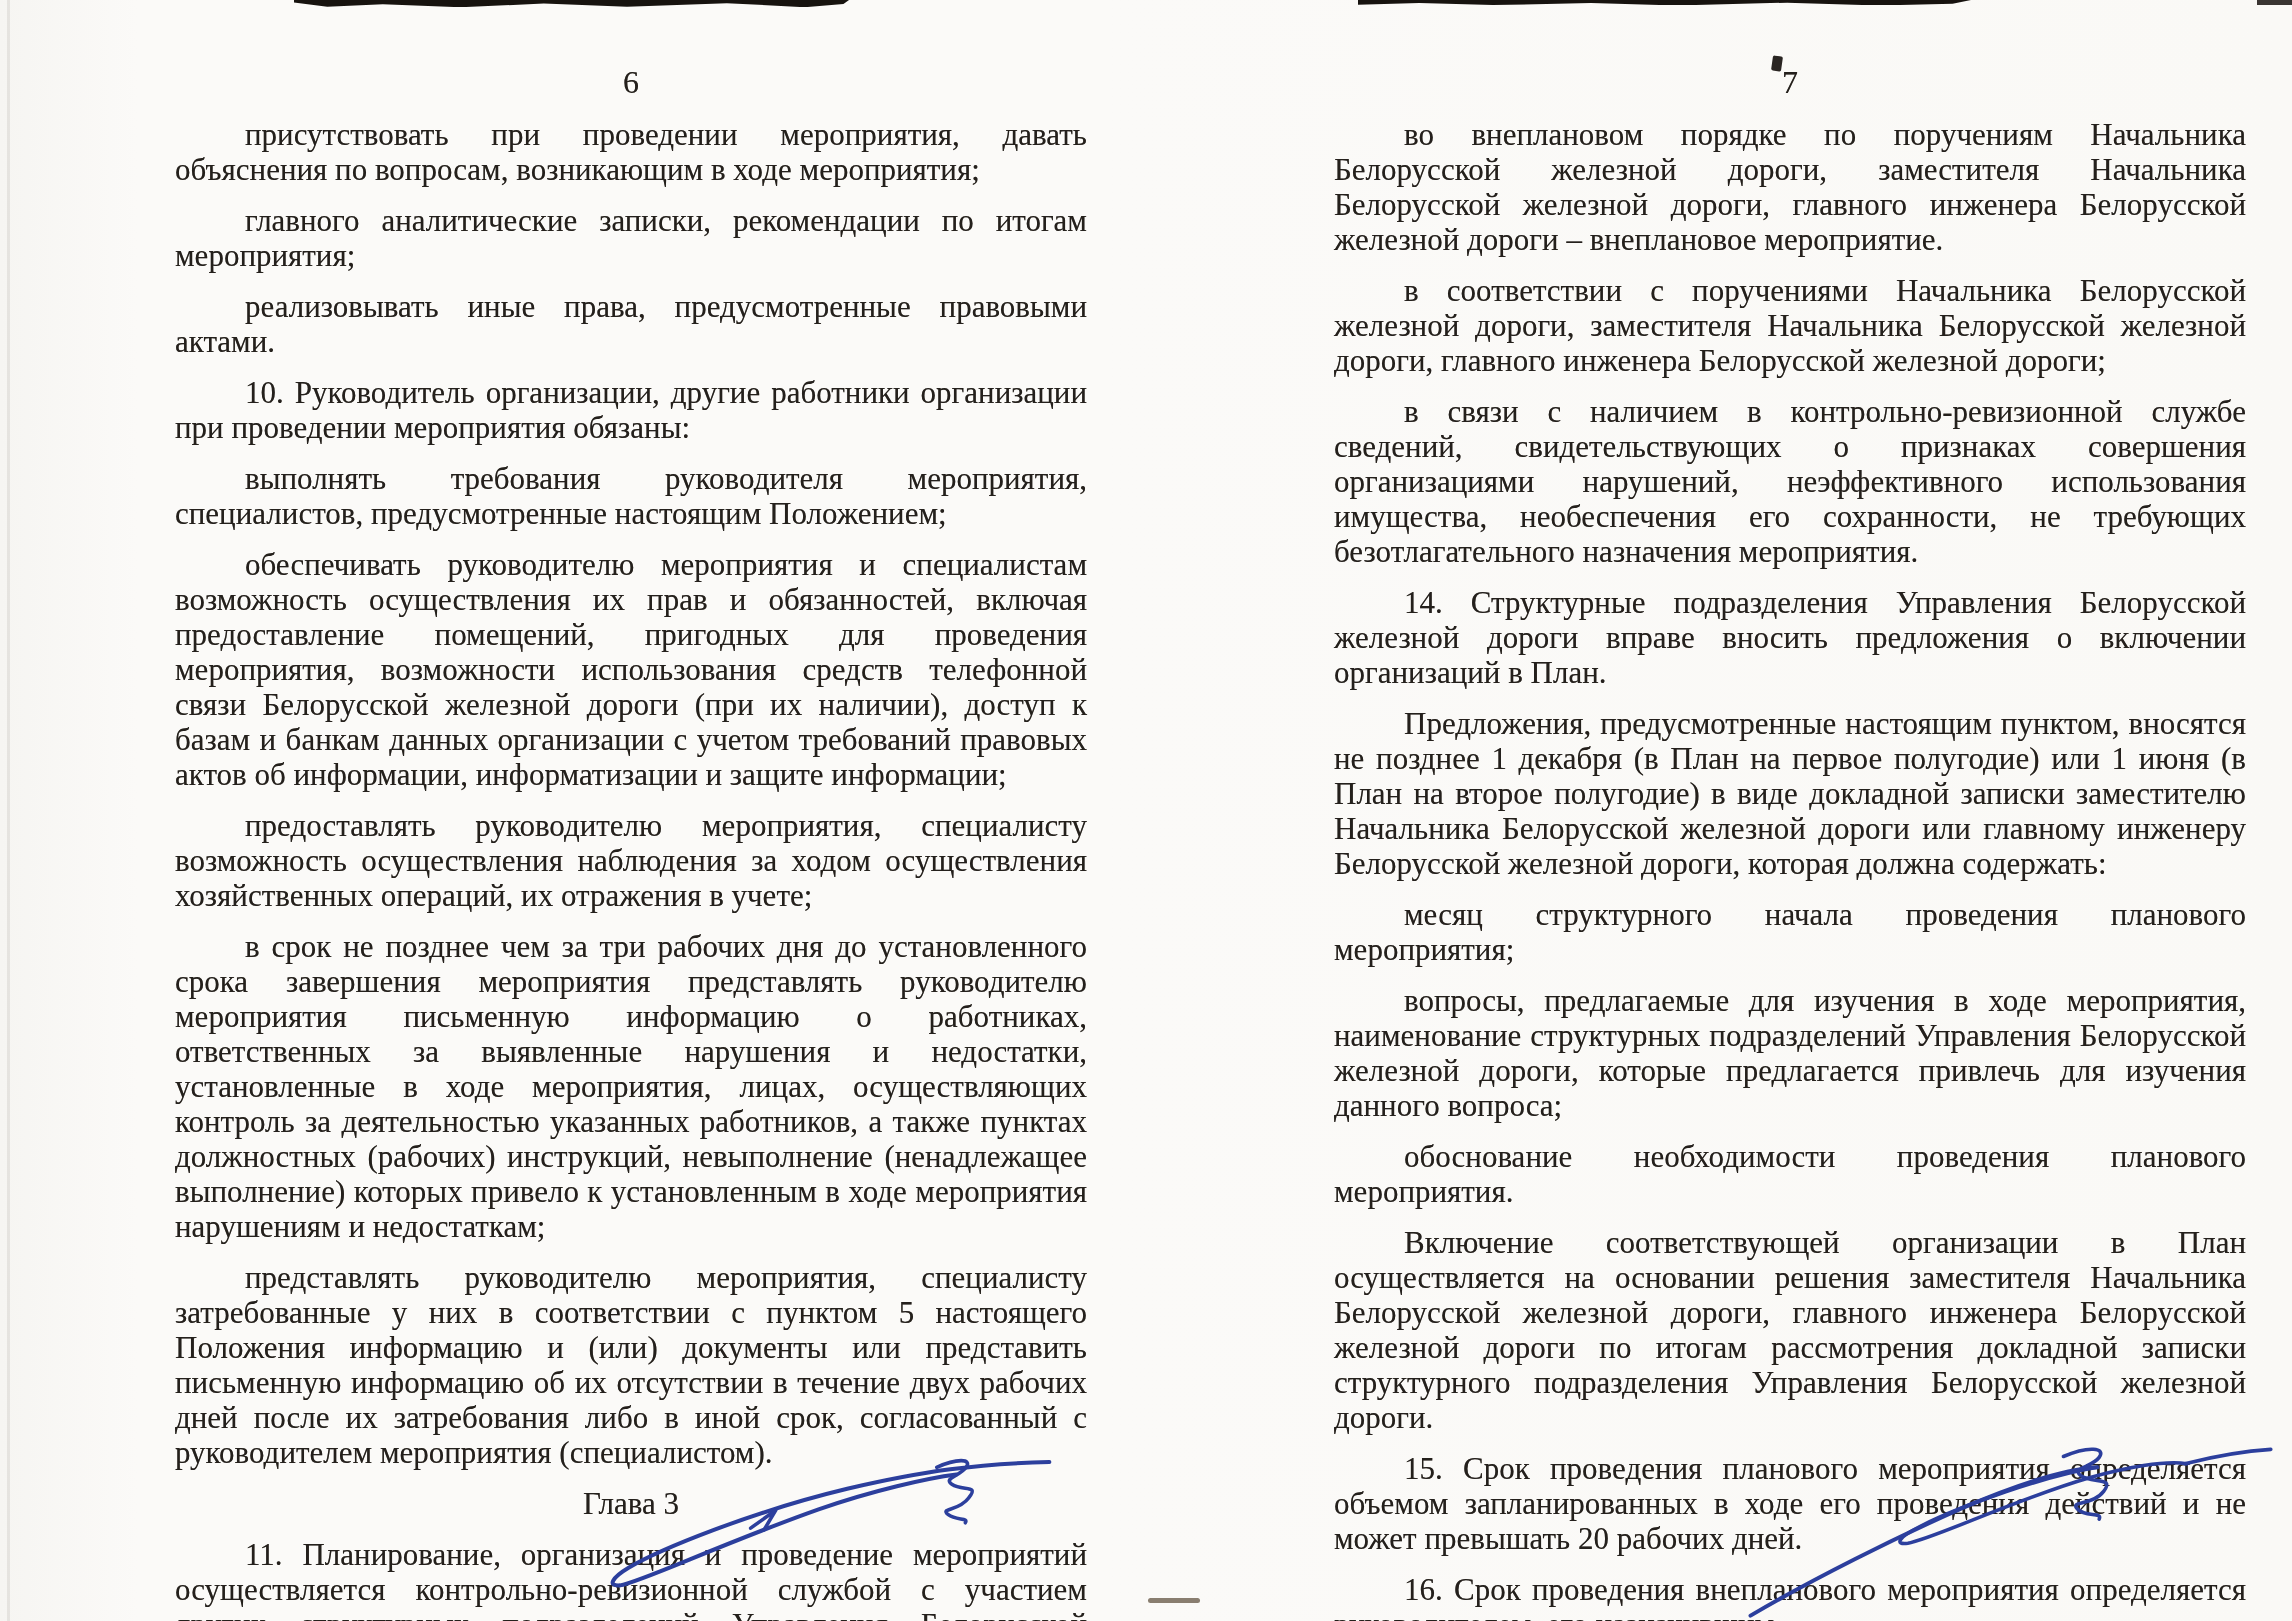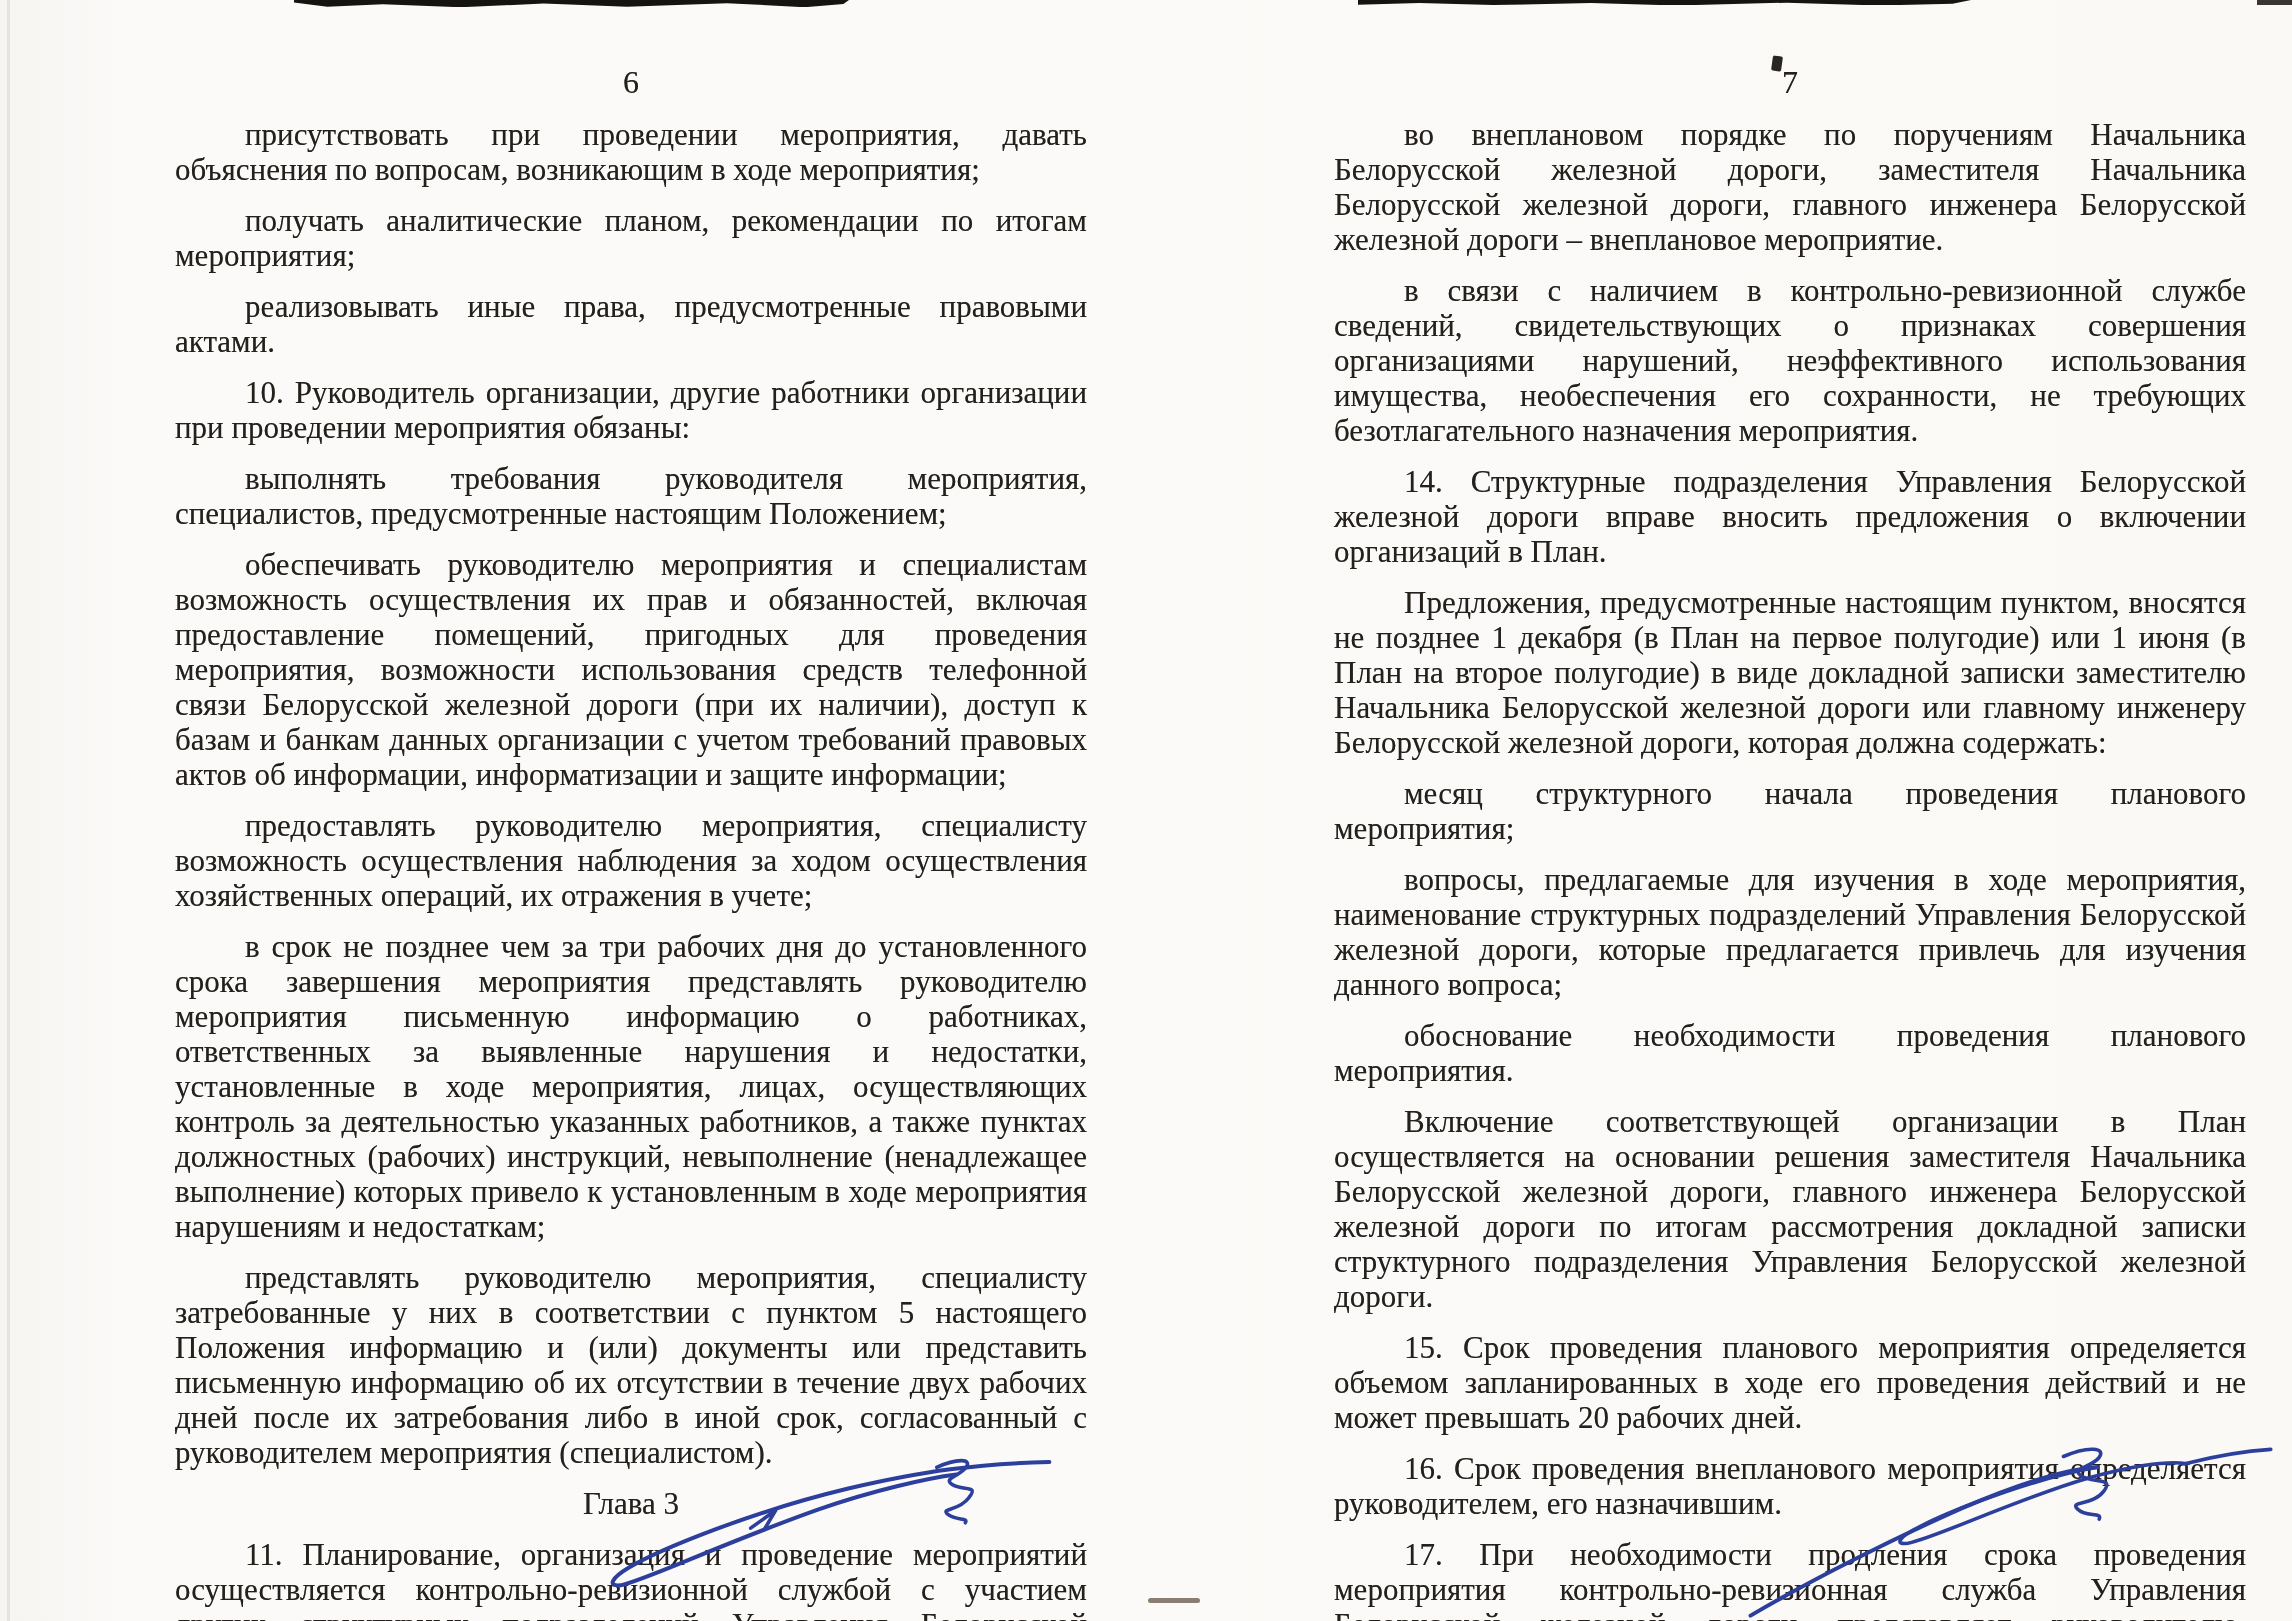--- a/index.html
+++ b/index.html
@@ -83,21 +83,21 @@
 
 <main>
 
   <section class="page" id="page-left">
     <div class="page-number">6</div>
 
     <div class="body-text">
 
         <p class="para">присутствовать при проведении мероприятия, давать объяснения по вопросам, возникающим в ходе мероприятия;</p>
 
-        <p class="para">получать аналитические планом, рекомендации по итогам мероприятия;</p>
+        <p class="para">главного аналитические записки, рекомендации по итогам мероприятия;</p>
 
         <p class="para">реализовывать иные права, предусмотренные правовыми актами.</p>
 
         <p class="para">10. Руководитель организации, другие работники организации при проведении мероприятия обязаны:</p>
 
         <p class="para">выполнять требования руководителя мероприятия, специалистов, предусмотренные настоящим Положением;</p>
 
         <p class="para">обеспечивать руководителю мероприятия и специалистам возможность осуществления их прав и обязанностей, включая предоставление помещений, пригодных для проведения мероприятия, возможности использования средств телефонной связи Белорусской железной дороги (при их наличии), доступ к базам и банкам данных организации с учетом требований правовых актов об информации, информатизации и защите информации;</p>
 
         <p class="para">предоставлять руководителю мероприятия, специалисту возможность осуществления наблюдения за ходом осуществления хозяйственных операций, их отражения в учете;</p>
@@ -119,20 +119,21 @@
 
   <section class="page" id="page-right">
     <div class="page-number">7</div>
 
     <div class="body-text">
 
 
         <p class="para">во внеплановом порядке по поручениям Начальника Белорусской железной дороги, заместителя Начальника Белорусской железной дороги, главного инженера Белорусской железной дороги – внеплановое мероприятие.</p>
 
 
+        <p class="para">в соответствии с поручениями Начальника Белорусской железной дороги, заместителя Начальника Белорусской железной дороги, главного инженера Белорусской железной дороги;</p>
 
         <p class="para">в связи с наличием в контрольно-ревизионной службе сведений, свидетельствующих о признаках совершения организациями нарушений, неэффективного использования имущества, необеспечения его сохранности, не требующих безотлагательного назначения мероприятия.</p>
 
         <p class="para">14. Структурные подразделения Управления Белорусской железной дороги вправе вносить предложения о включении организаций в План.</p>
 
         <p class="para">Предложения, предусмотренные настоящим пунктом, вносятся не позднее 1 декабря (в План на первое полугодие) или 1 июня (в План на второе полугодие) в виде докладной записки заместителю Начальника Белорусской железной дороги или главному инженеру Белорусской железной дороги, которая должна содержать:</p>
 
 
         <p class="para">месяц структурного начала проведения планового мероприятия;</p>
 

